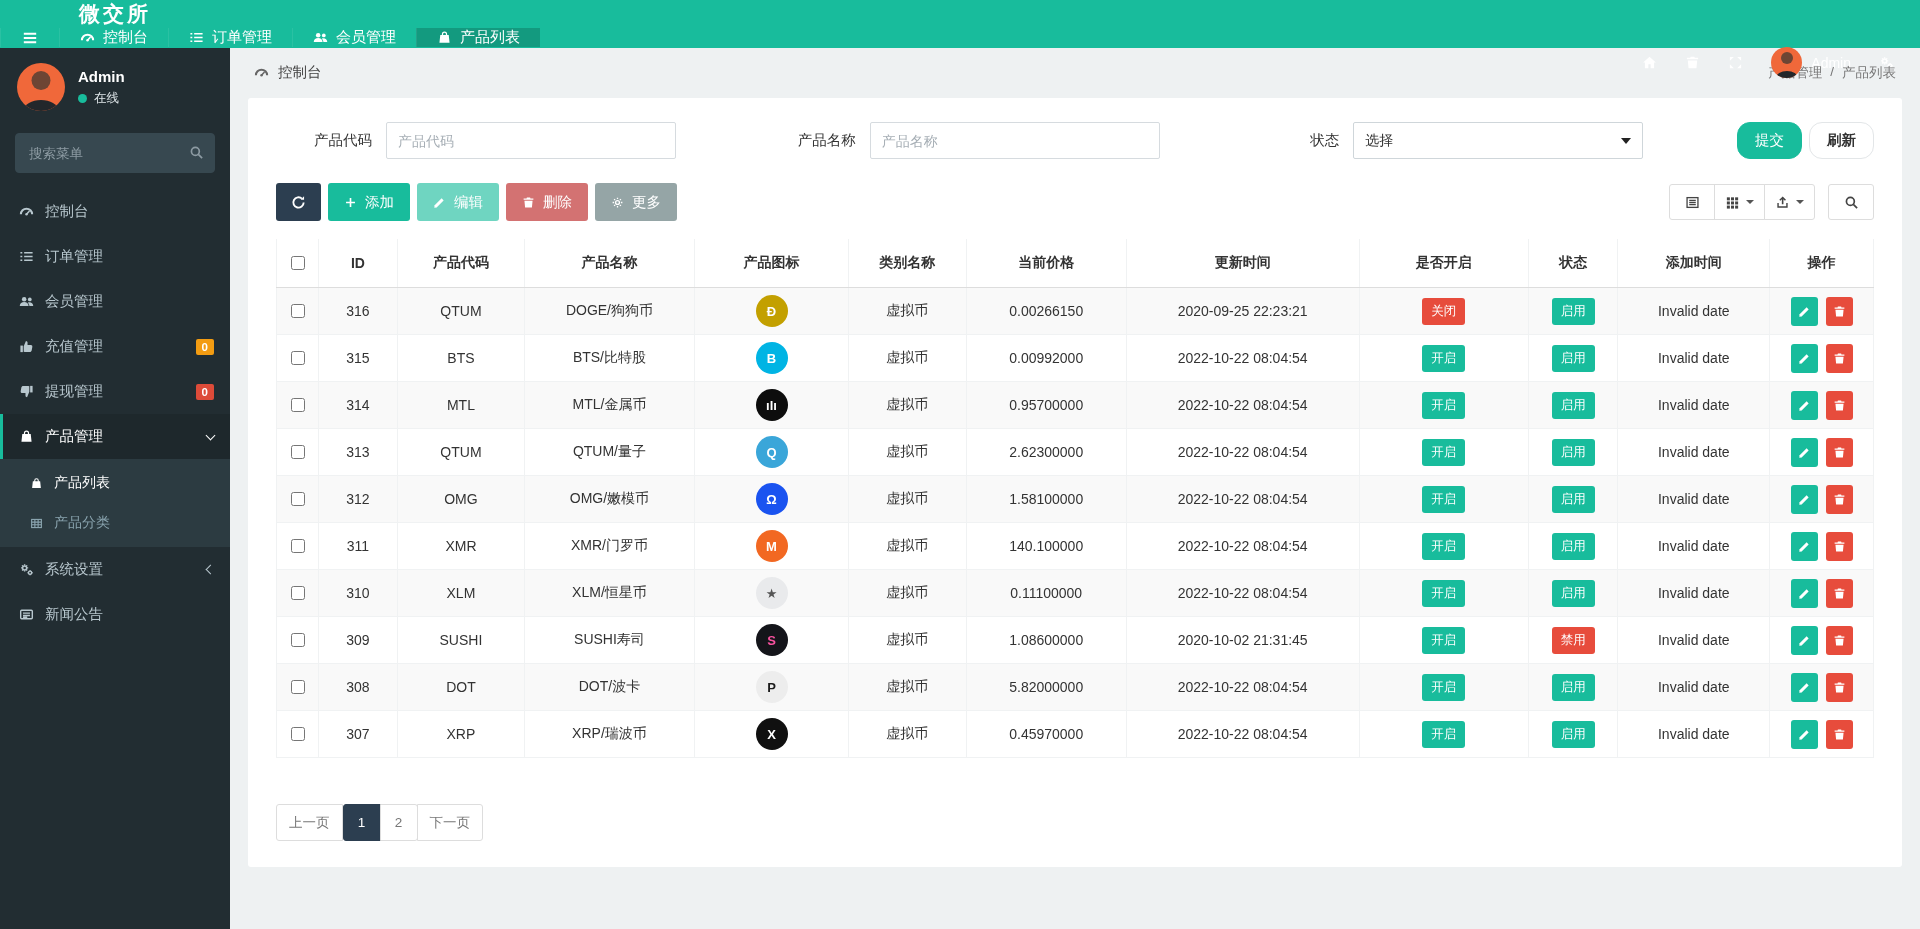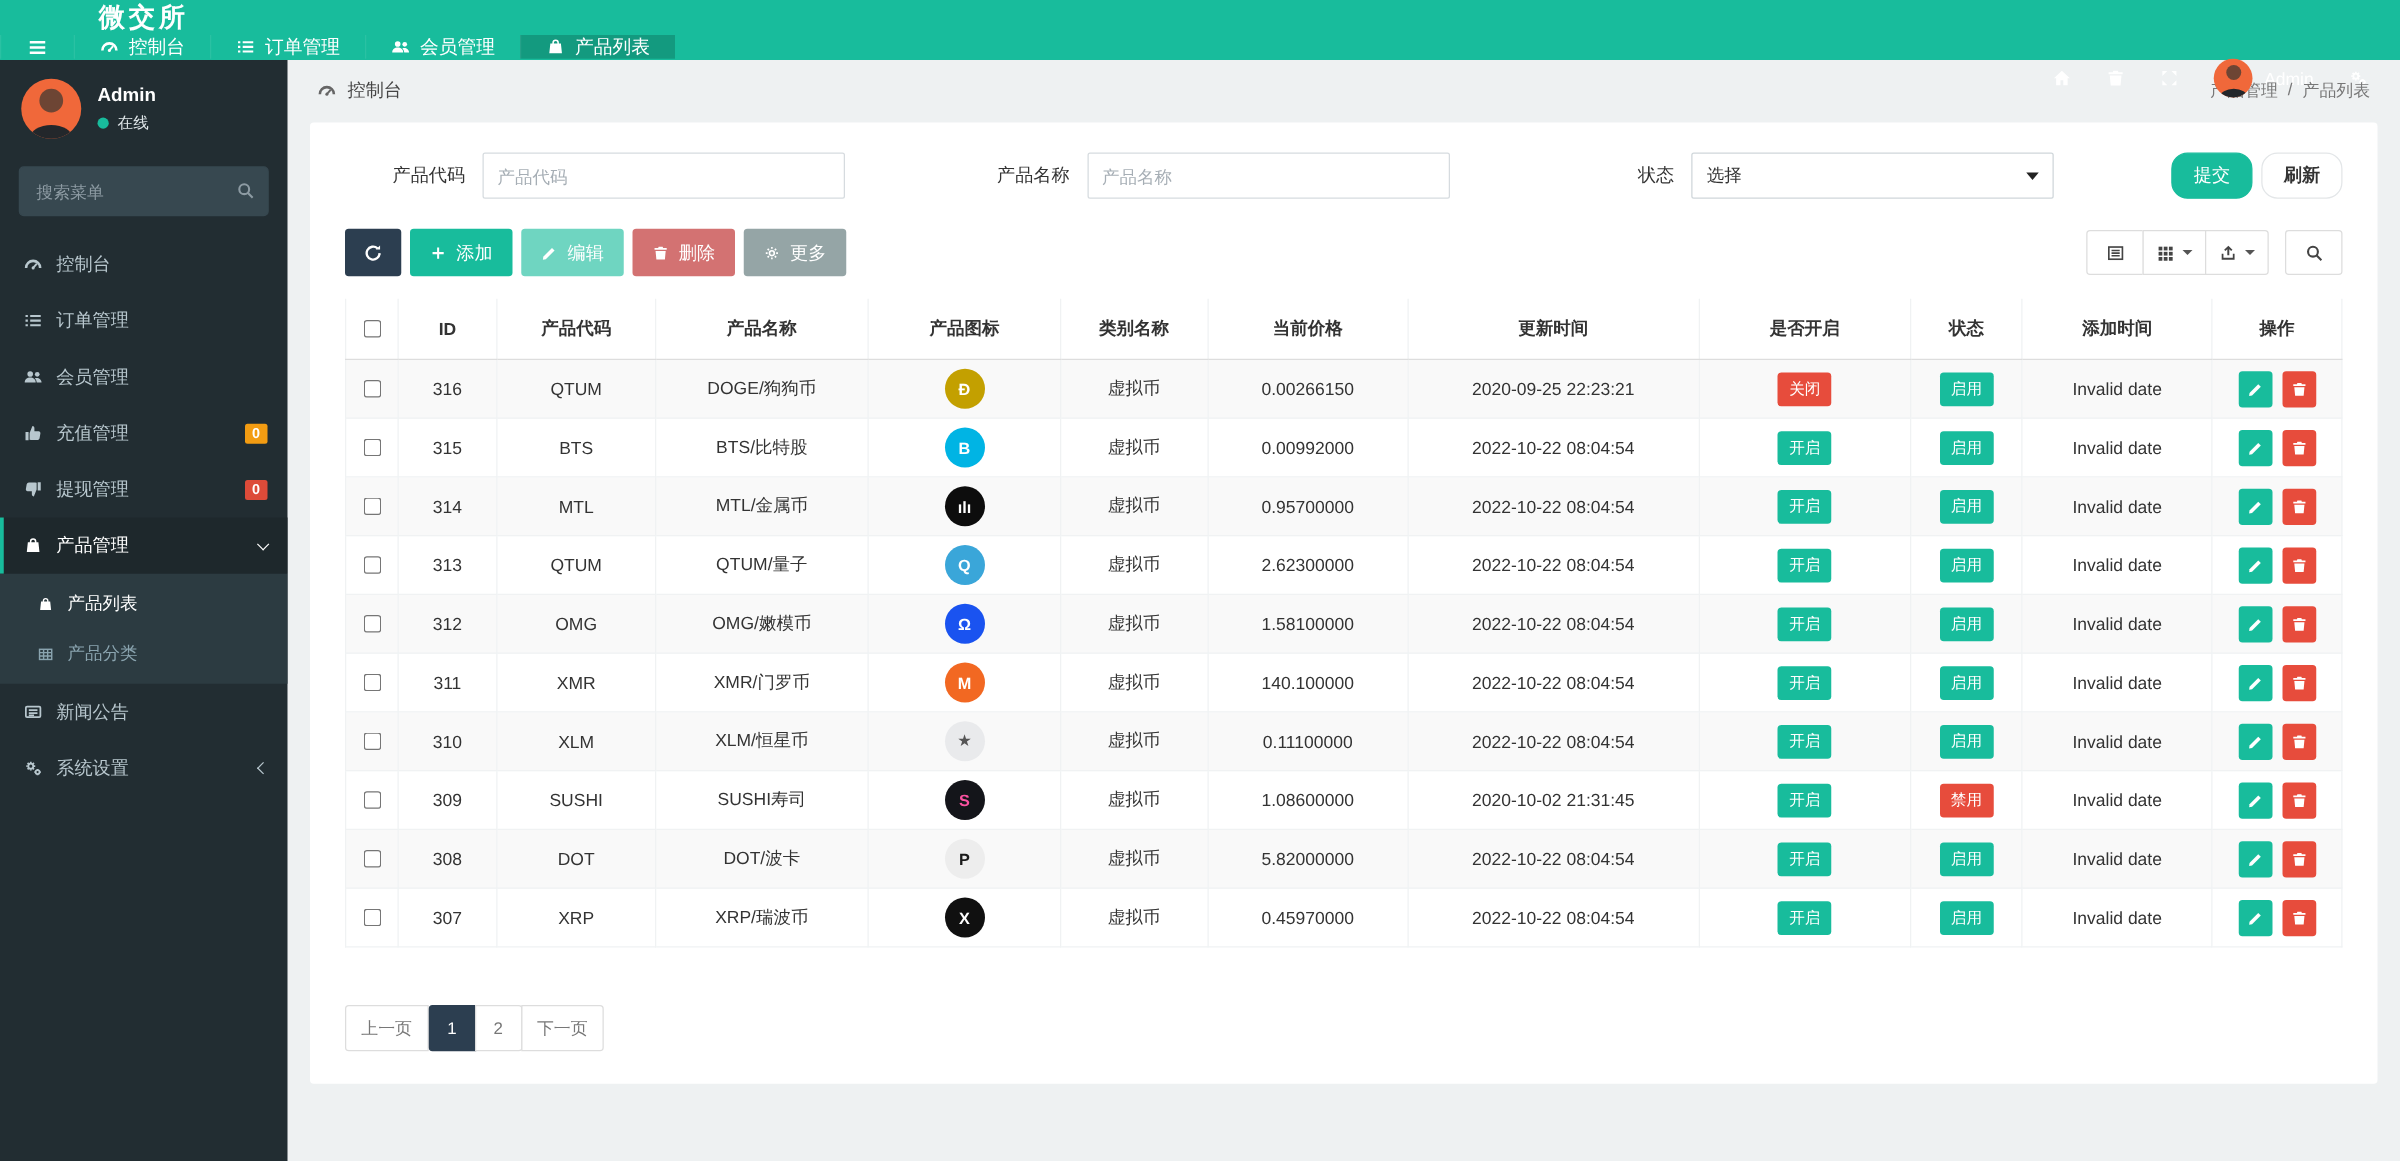--- a/index.html
+++ b/index.html
@@ -296,34 +296,34 @@
             <svg class="ic sm" viewBox="0 0 16 16" fill="none" stroke="currentColor" stroke-width="1.4">
                 <rect x="2" y="3" width="12" height="10"></rect>
                 <path d="M2 6.3h12M2 9.6h12M6 3v10M10 3v10"></path>
               </svg>
             <span>产品分类</span>
           </li>
         </ul>
       </li>
       <li class="mi">
         <svg class="ic" viewBox="0 0 16 16" fill="none" stroke="currentColor" stroke-width="1.5">
-            <rect x="1.8" y="3.5" width="12.4" height="9" rx="1"></rect>
-            <path d="M4.3 6.5h7.4M4.3 9h7.4M4.3 11h4.5"></path>
-          </svg>
-        <span class="lbl">新闻公告</span>
-      </li>
-      <li class="mi">
-        <svg class="ic" viewBox="0 0 16 16" fill="none" stroke="currentColor" stroke-width="1.5">
             <circle cx="6" cy="6.3" r="2.1"></circle>
             <path d="M6 2.5v1.2M6 8.9v1.2M2.2 6.3h1.2M8.6 6.3h1.2M3.3 3.6l.9.9M7.8 8.1l.9.9M8.7 3.6l-.9.9M4.2 8.1l-.9.9"></path>
             <circle cx="11.8" cy="11.4" r="1.7"></circle>
             <path d="M11.8 8.7v1M11.8 13.1v1M9.1 11.4h1M13.5 11.4h1"></path>
           </svg>
         <span class="lbl">系统设置</span>
         <span class="chev left"></span>
+      </li>
+      <li class="mi">
+        <svg class="ic" viewBox="0 0 16 16" fill="none" stroke="currentColor" stroke-width="1.5">
+            <rect x="1.8" y="3.5" width="12.4" height="9" rx="1"></rect>
+            <path d="M4.3 6.5h7.4M4.3 9h7.4M4.3 11h4.5"></path>
+          </svg>
+        <span class="lbl">新闻公告</span>
       </li>
     </ul>
   </div>
 
   <div class="main">
     <div class="crumb">
       <div class="crumb-left">
         <svg class="ic" style="color:#666" viewBox="0 0 16 16">
             <path d="M2 11a6 6 0 0 1 12 0" fill="none" stroke="currentColor" stroke-width="2.2"></path>
             <path d="M8 11l3.2-3.6" stroke="currentColor" stroke-width="1.7"></path>

